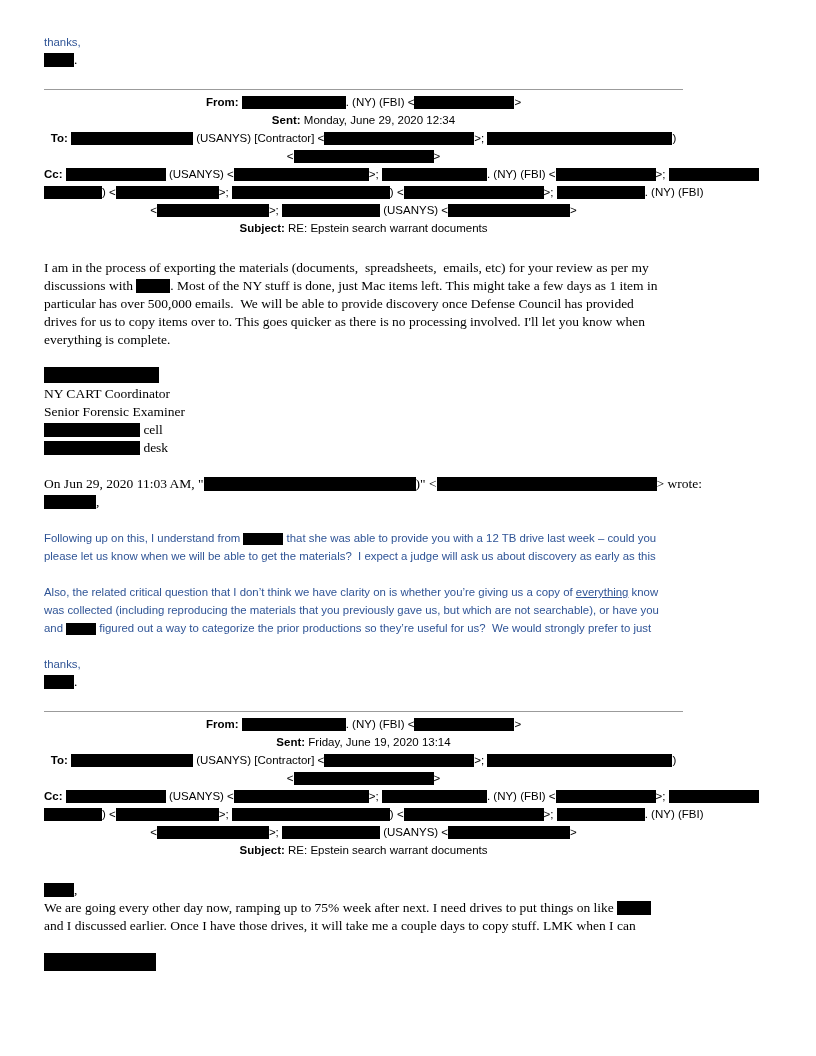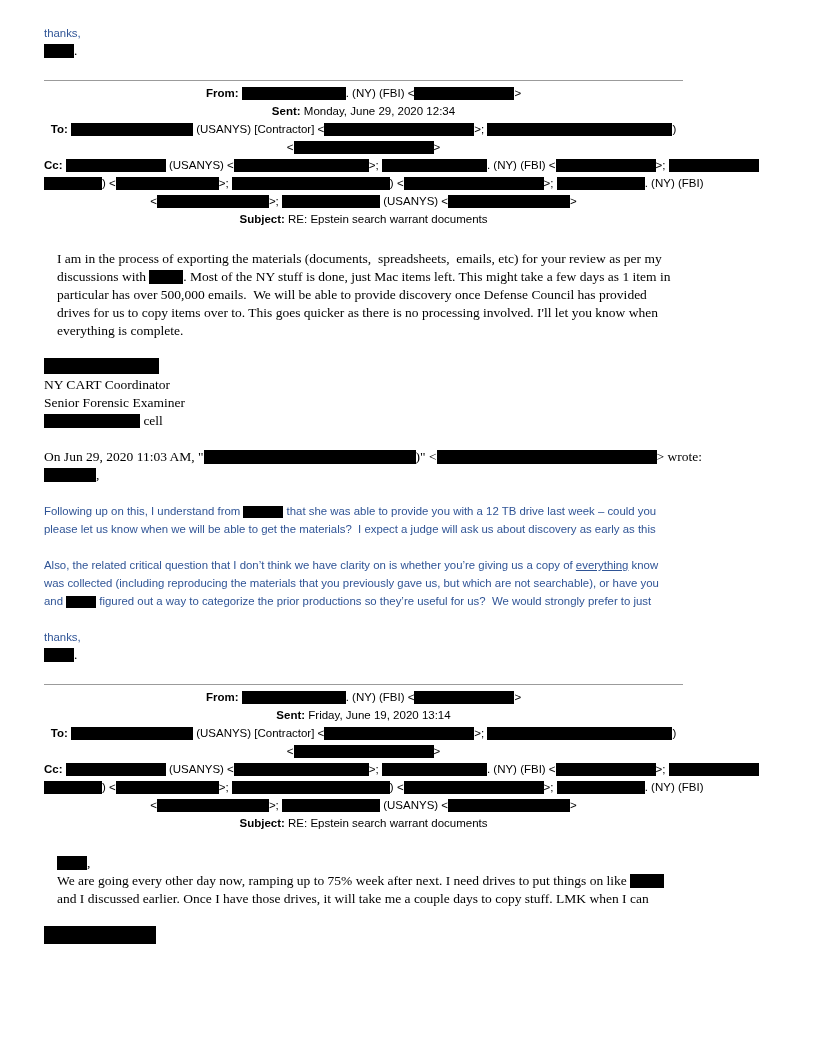--- a/index.html
+++ b/index.html
@@ -1,26 +1,26 @@
 <!DOCTYPE html>
 <html><head>
 <meta charset="utf-8">
 <style>
   html, body { margin:0; padding:0; background:#ffffff; }
   body { width:816px; height:1056px; overflow:hidden; font-family:"Liberation Sans", sans-serif; color:#000; }
-  .page { padding:24px 44px 0 44px; box-sizing:border-box; width:727px; }
+  .page { padding:33px 44px 0 44px; box-sizing:border-box; width:727px; }
   .blk { margin:0; }
   .line { height:18px; line-height:18px; white-space:pre; }
   .hdr .line { font-family:"Liberation Sans", sans-serif; font-size:11.5px;text-align:center; }
   .serif .line { font-family:"Liberation Serif", serif; font-size:13.5px; }
   .blue .line { font-family:"Liberation Sans", sans-serif; font-size:11.4px; color:#2F5496; }
   .b { font-weight:bold; }
   .u { text-decoration:underline; }
   .gap { margin-top:18px; }
-  .gap-lg { margin-top:22px;margin-left:13px; }
+  .gap-lg { margin-top:22px; }
   .divider { border:0; border-top:1px solid #9b9b9b; height:0; margin:20px 0 3px 0; }
   .redact { display:inline-block; background:#000; vertical-align:-3px; }
 </style>
 </head>
 <body>
 
 <div class="page">
   <div>
       <div class="blk blue">
         <div class="line"><span>thanks,</span></div>
@@ -44,20 +44,21 @@
         <div class="line"><span>discussions with </span><span class="redact" style="width: 34px; height: 14px; background: rgb(0, 0, 0);"></span><span>. Most of the NY stuff is done, just Mac items left. This might take a few days as 1 item in</span></div>
         <div class="line"><span>particular has over 500,000 emails.  We will be able to provide discovery once Defense Council has provided</span></div>
         <div class="line"><span>drives for us to copy items over to. This goes quicker as there is no processing involved. I'll let you know when</span></div>
         <div class="line"><span>everything is complete.</span></div>
       </div>
       <div class="blk serif gap">
         <div class="line"><span class="redact" style="width: 115px; height: 16px; background: rgb(0, 0, 0);"></span></div>
         <div class="line"><span>NY CART Coordinator</span></div>
         <div class="line"><span>Senior Forensic Examiner</span></div>
         <div class="line"><span class="redact" style="width: 96px; height: 14px; background: rgb(0, 0, 0);"></span><span> cell</span></div>
+        <div class="line"><span class="redact" style="width: 96px; height: 14px; background: rgb(0, 0, 0);"></span><span> desk</span></div>
       </div>
       <div class="blk serif gap">
         <div class="line"><span>On Jun 29, 2020 11:03 AM, "</span><span class="redact" style="width: 212px; height: 14px; background: rgb(0, 0, 0);"></span><span>)" &lt;</span><span class="redact" style="width: 220px; height: 14px; background: rgb(0, 0, 0);"></span><span>&gt; wrote:</span></div>
         <div class="line"><span class="redact" style="width: 52px; height: 14px; background: rgb(0, 0, 0);"></span><span>,</span></div>
       </div>
       <div class="blk blue gap">
         <div class="line"><span>Following up on this, I understand from </span><span class="redact" style="width: 40px; height: 12px; background: rgb(0, 0, 0);"></span><span> that she was able to provide you with a 12 TB drive last week – could you</span></div>
         <div class="line"><span>please let us know when we will be able to get the materials?  I expect a judge will ask us about discovery as early as this</span></div>
       </div>
       <div class="blk blue gap">

